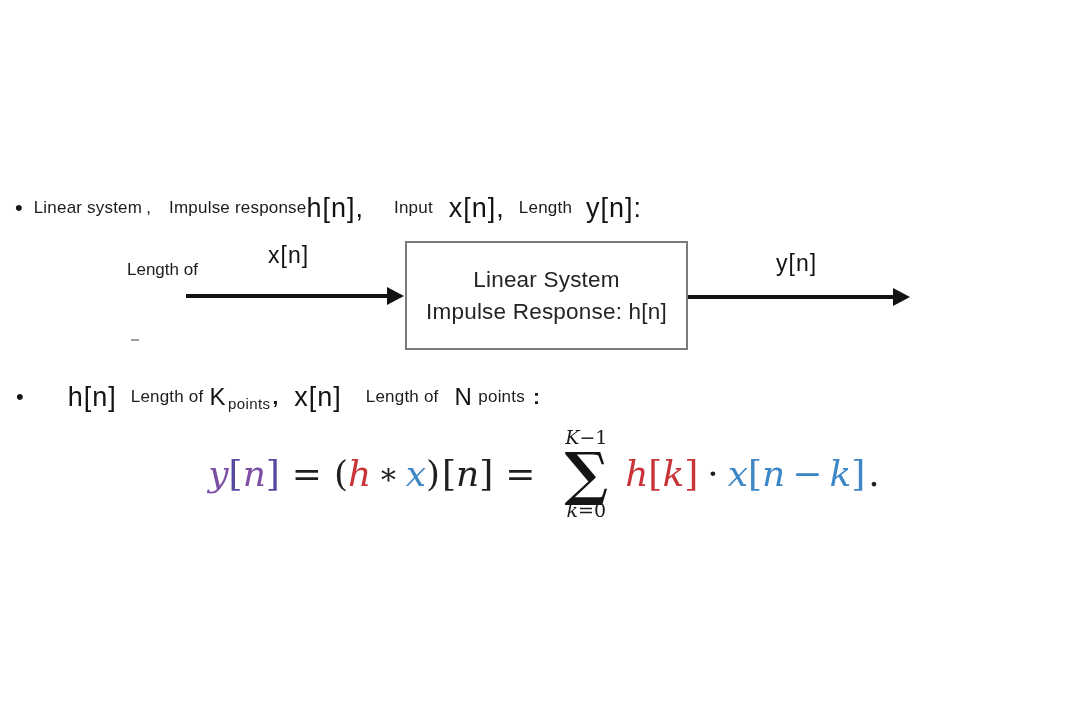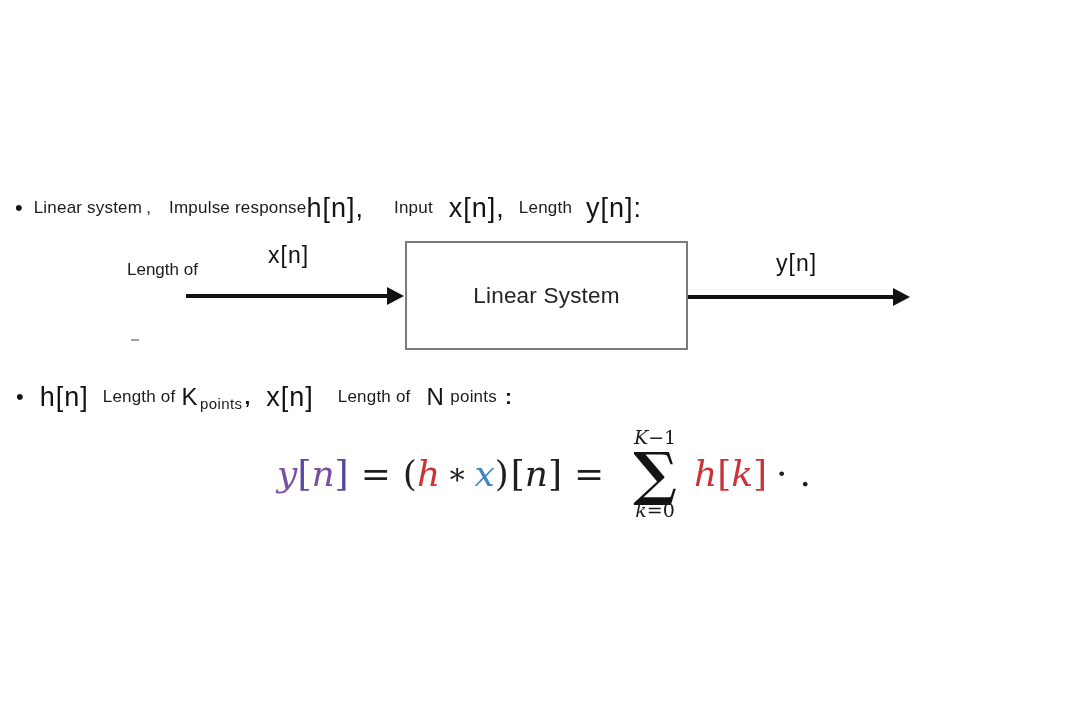--- a/index.html
+++ b/index.html
@@ -4,21 +4,21 @@
 <style>
   html,body{margin:0;padding:0;background:#ffffff;}
   .stage{
     position:relative;width:1088px;height:720px;background:#ffffff;
     font-family:"Liberation Sans",sans-serif;color:#1d1d1d;overflow:hidden;
   }
   
   .row{position:absolute;display:flex;align-items:center;white-space:nowrap;}
   .dot{font-size:22px;line-height:1;color:#151515;margin-right:11px;}
   .sm{font-size:17px;letter-spacing:.2px;color:#1c1c1c;}
-  .big{font-size:27px;letter-spacing:1px;color:#131313;}
+  .big{font-size:27px;letter-spacing:1px;color:#131313;margin-left:28px;}
   .kbig{font-size:24px;letter-spacing:.5px;color:#131313;}
   .sub{font-size:15px;letter-spacing:.4px;position:relative;top:6px;color:#1c1c1c;}
   .punct{font-size:21px;font-weight:bold;color:#131313;}
   .ml2{margin-left:2px}.ml4{margin-left:4px}.ml6{margin-left:6px}.ml8{margin-left:8px}
   .ml10{margin-left:18px}.ml12{margin-left:0}.ml14{margin-left:14px}.ml16{margin-left:16px}
   .ml24{margin-left:24px}.ml26{margin-left:30px}
   
   .label-sm{position:absolute;font-size:17px;color:#1c1c1c;}
   .label-big{position:absolute;font-size:23px;letter-spacing:1px;color:#131313;}
   .hline{position:absolute;height:4px;background:#121212;}
@@ -72,20 +72,21 @@
   </div>
 
   <span class="label-sm" style="left:127px;top:260px;">Length of</span>
   <span class="label-big" style="left:268px;top:242px;">x[n]</span>
 
   <div class="hline" style="left:186px;top:294px;width:203px;"></div>
   <div class="ahead" style="left:387px;top:287px;"></div>
 
   <div class="sysbox">
     <div>Linear System</div>
+    <div>Impulse Response: h[n]</div>
   </div>
 
   <div class="hline" style="left:688px;top:295px;width:206px;"></div>
   <div class="ahead" style="left:893px;top:288px;"></div>
   <span class="label-big" style="left:776px;top:250px;">y[n]</span>
 
   <div class="stray"></div>
 
   <div class="row" style="left:16px;top:380px;height:34px;">
     <span class="dot" style="margin-right:16px;">•</span>
@@ -111,16 +112,17 @@
     <span class="m ink">)</span>
     <span class="m ink idx"><span>[</span><i>n</i><span>]</span></span>
     <span class="m ink eqsign">=</span>
     <span class="sum">
       <span class="lim"><i>K</i><span>−1</span></span>
       <span class="sigma">∑</span>
       <span class="lim"><i>k</i><span>=0</span></span>
     </span>
     <span class="m red"><i>h</i><span>[</span><i>k</i><span>]</span></span>
     <span class="m ink cdot">·</span>
+    <span class="m blue"><i>x</i><span>[</span><i>n</i><span class="minus">−</span><i>k</i><span>]</span></span>
     <span class="m ink period">.</span>
   </div>
 
 </div>
 
 </body></html>

